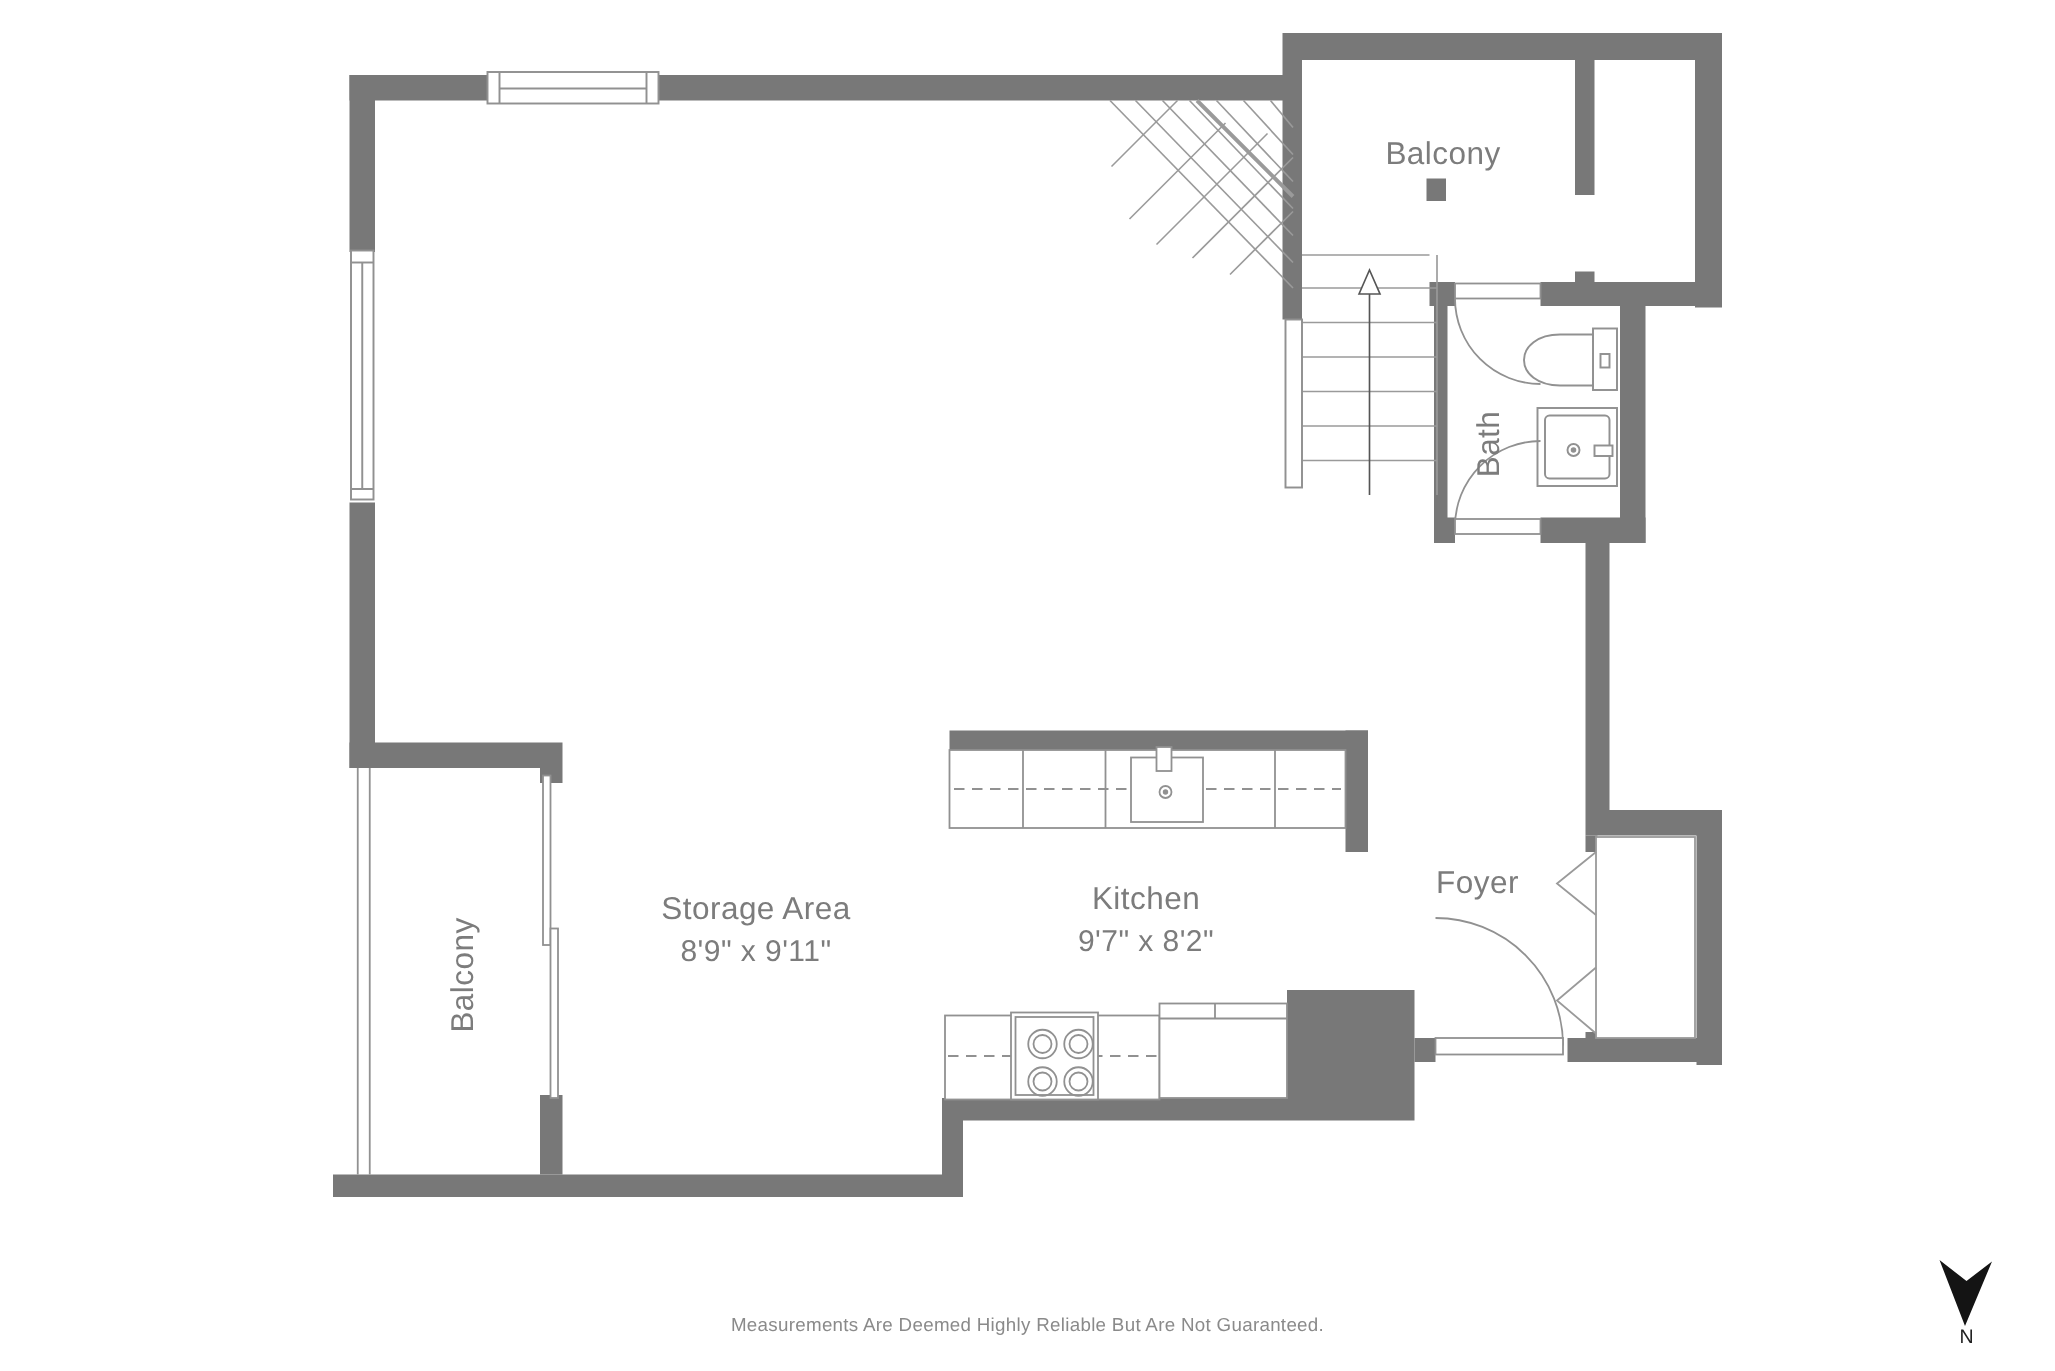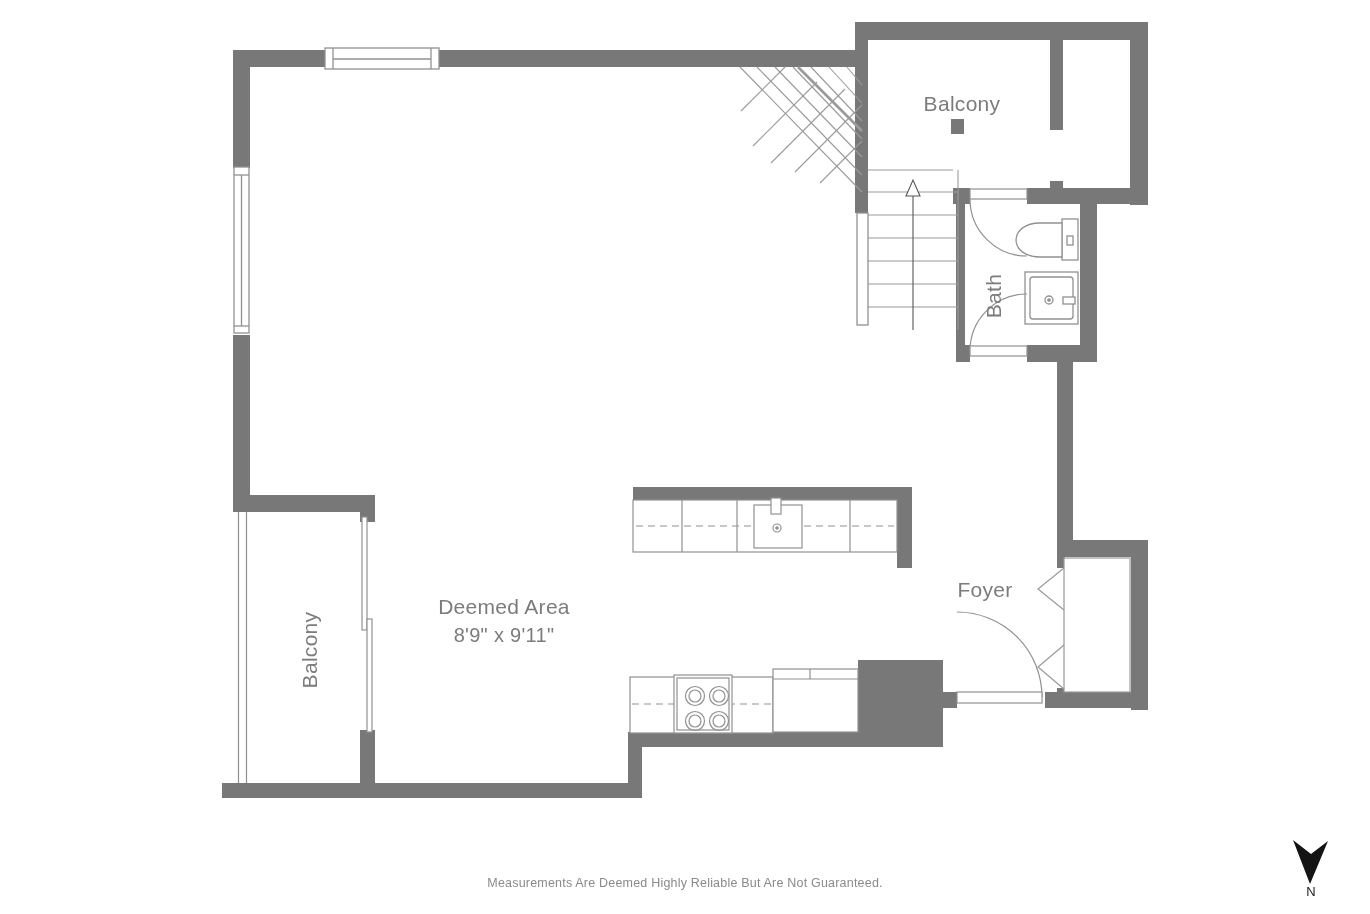--- a/index.html
+++ b/index.html
@@ -196,24 +196,28 @@
       </g>
     </g>
 
     <g>
       <polygon points="1293,840 1310,884 1328,841 1311,854" fill="#141414"></polygon>
     </g>
   </svg>
 
 
   <div class="lbl" style="left:504px;top:621px">
-    <div class="nm">Deemed Area</div>
+    <div class="nm">Storage Area</div>
     <div class="dm">8'9" x 9'11"</div>
   </div>
 
+  <div class="lbl" style="left:764px;top:614px">
+    <div class="nm">Kitchen</div>
+    <div class="dm">9'7" x 8'2"</div>
+  </div>
 
   <div class="lbl" style="left:962px;top:104px">
     <div class="nm">Balcony</div>
   </div>
 
   <div class="lbl" style="left:985px;top:590px">
     <div class="nm">Foyer</div>
   </div>
 
   <div class="lbl rot" style="left:994px;top:296px">

